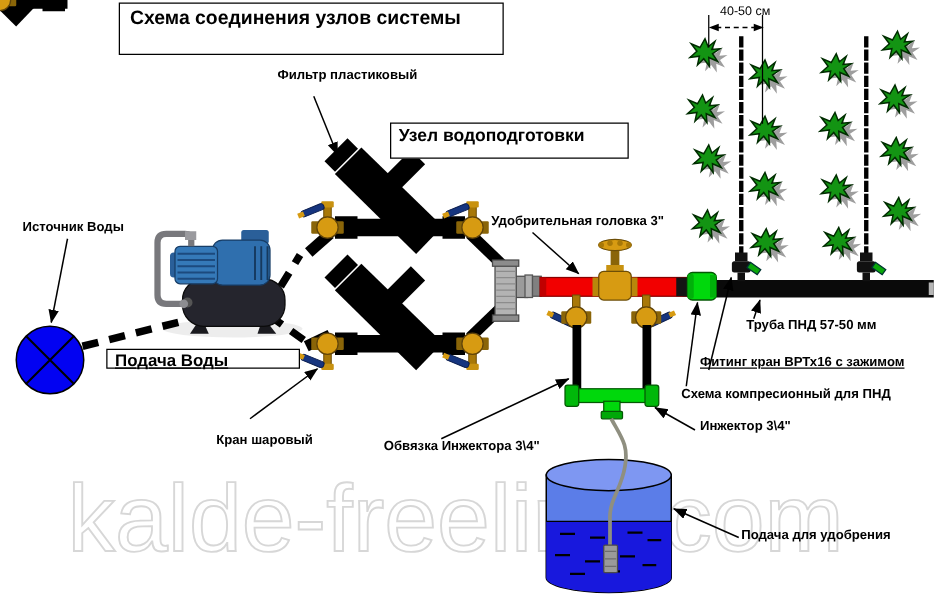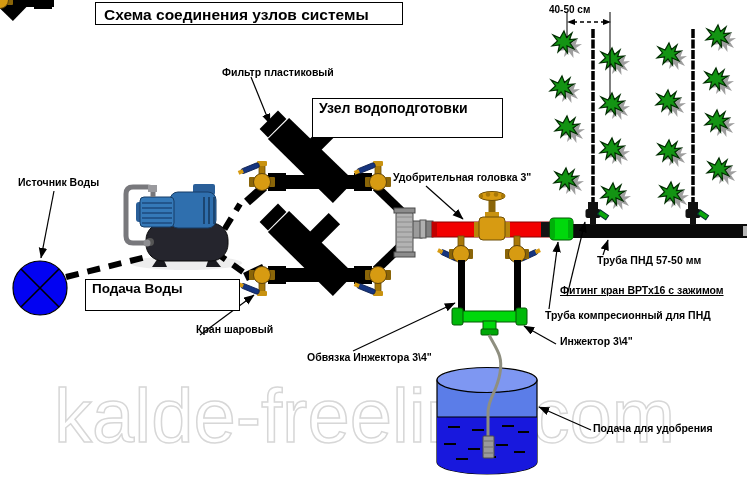--- a/index.html
+++ b/index.html
@@ -6,34 +6,34 @@
   #canvas{position:relative;width:749px;height:482px;background:#fff;overflow:hidden;
           font-family:"Liberation Sans",sans-serif;}
   #watermark{position:absolute;left:54px;top:372px;font-size:76px;font-weight:normal;
              color:transparent;-webkit-text-stroke:1.5px #d7d7d7;letter-spacing:0;
              white-space:nowrap;z-index:0;user-select:none;}
   svg.scene{position:absolute;left:0;top:0;z-index:1;}
   .lbl{position:absolute;font-size:10.5px;font-weight:bold;color:#000;white-space:nowrap;
        line-height:1.15;z-index:2;}
   .box{position:absolute;background:#fff;border:1.5px solid #000;color:#000;font-weight:bold;
        white-space:nowrap;z-index:2;box-sizing:border-box;}
-  #title-box{left:95px;top:2px;width:308px;height:23px;font-size:15.5px;line-height:24px;padding-left:8px;}
-  #unit-box{left:312px;top:98px;width:191px;height:40px;font-size:14px;line-height:19px;padding-left:6px;border-width:1px;}
-  #supply-box{left:85px;top:279px;width:155px;height:32px;font-size:13.5px;line-height:18px;padding-left:6px;border-width:1px;}
-  #filter-label{left:222px;top:66px;}
+  #title-box{left:95px;top:2px;width:308px;height:42px;font-size:15.5px;line-height:24px;padding-left:8px;}
+  #unit-box{left:312px;top:98px;width:191px;height:29px;font-size:14px;line-height:19px;padding-left:6px;border-width:1px;}
+  #supply-box{left:85px;top:279px;width:155px;height:16px;font-size:13.5px;line-height:18px;padding-left:6px;border-width:1px;text-decoration:underline;}
+  #filter-label{left:222px;top:54px;}
   #source-label{left:18px;top:176px;}
-  #kran-label{left:173px;top:323px;margin-left:23px;}
+  #kran-label{left:173px;top:346px;}
   #fert-label{left:393px;top:171px;}
   #pipe-label{left:597px;top:254px;}
   #fitv-label{left:560px;top:284px;text-decoration:underline;}
   #fitc-label{left:545px;top:309px;}
   #inj-label{left:560px;top:335px;}
   #obv-label{left:307px;top:351px;}
   #tank-label{left:593px;top:422px;}
-  #spacing-label{left:549px;top:4px;font-weight:bold;font-size:10px;}
+  #spacing-label{left:576px;top:4px;font-weight:normal;font-size:10px;}
 </style>
 </head>
 <body>
 
 <div id="canvas">
 
   <div id="watermark">kalde-freeline.com</div>
 
   <svg class="scene" width="749" height="482" viewBox="0 0 749 482">
     <defs>
@@ -323,19 +323,19 @@
   <div class="box" id="title-box">Схема соединения узлов системы</div>
   <div class="box" id="unit-box">Узел водоподготовки</div>
   <div class="box" id="supply-box">Подача Воды</div>
 
   <div class="lbl" id="filter-label">Фильтр пластиковый</div>
   <div class="lbl" id="source-label">Источник Воды</div>
   <div class="lbl" id="kran-label">Кран шаровый</div>
   <div class="lbl" id="fert-label">Удобрительная головка 3"</div>
   <div class="lbl" id="pipe-label">Труба ПНД 57-50 мм</div>
   <div class="lbl" id="fitv-label">Фитинг кран ВРТх16 с зажимом</div>
-  <div class="lbl" id="fitc-label">Труба компресионный для ПНД</div>
+  <div class="lbl" id="fitc-label">Схема компресионный для ПНД</div>
   <div class="lbl" id="inj-label">Инжектор 3\4"</div>
   <div class="lbl" id="obv-label">Обвязка Инжектора 3\4"</div>
   <div class="lbl" id="tank-label">Подача для удобрения</div>
   <div class="lbl" id="spacing-label">40-50 см</div>
 
 </div>
 
 </body></html>

